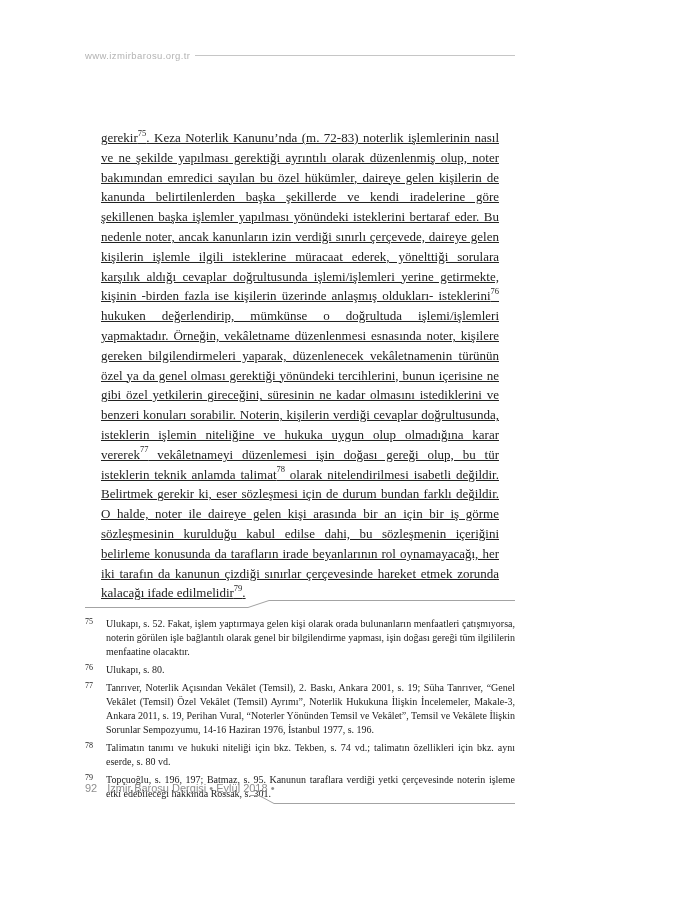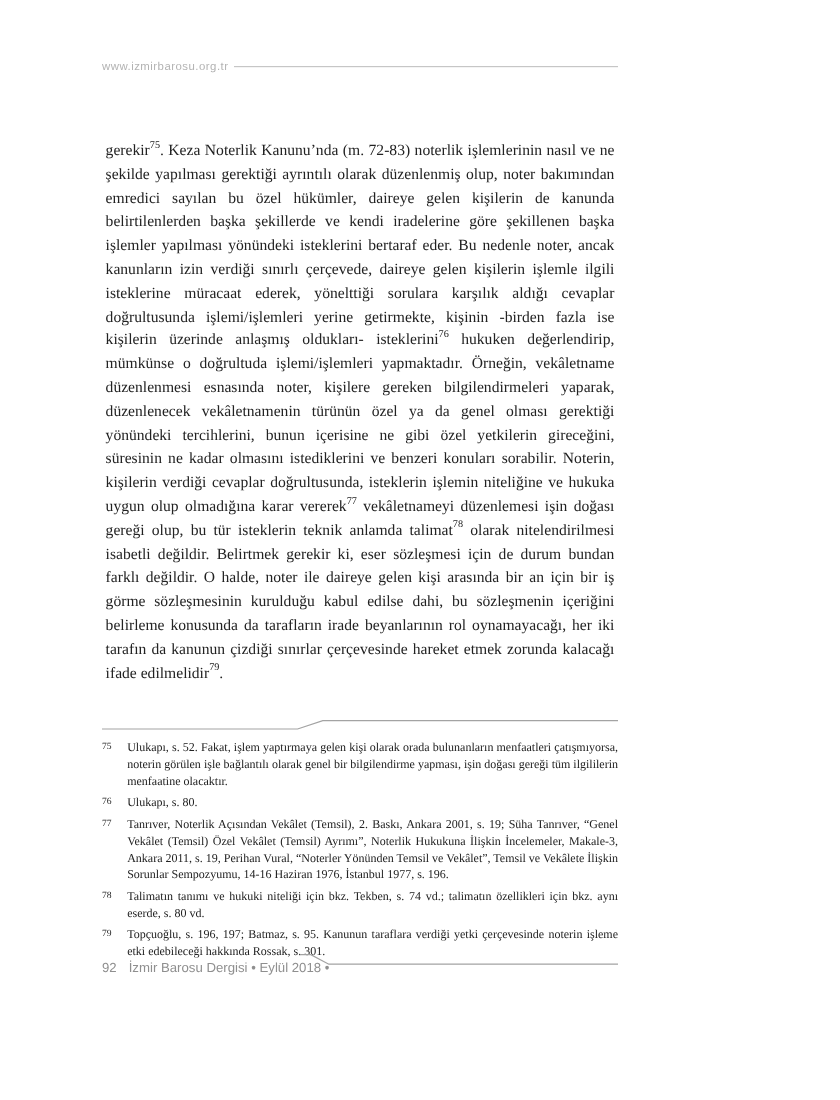--- a/index.html
+++ b/index.html
@@ -29,25 +29,25 @@
     color:var(--muted-light);
     white-space:nowrap;
   }
   .header-rule{flex:1;height:1px;background:var(--rule-light);}
   
   .body-text{
     position:absolute;left:85px;top:112px;width:430px;
     max-height:492px;overflow:hidden;
   }
   .body-text p{
-    margin:3px;
+    margin:16px;
     font-size:13px;line-height:19.8px;
     text-align:justify;
     color:var(--text);
-    hyphens:auto;-webkit-hyphens:auto;
+    hyphens:auto;text-decoration:underline;-webkit-hyphens:auto;
   }
   .body-text sup{
     font-size:8.5px;line-height:0;
     position:relative;top:-1px;
     vertical-align:super;
   }
   
   .rule-svg{position:absolute;left:85px;display:block;color:var(--rule);}
   .rule-svg.top{top:596px;}
   .rule-svg.bottom{top:792px;}
@@ -58,21 +58,21 @@
     color:var(--text);
     text-align:justify;
   }
   .footnote{position:relative;padding-left:21px;margin-bottom:4px;}
   .fn-num{
     position:absolute;left:0;top:-2px;
     font-size:8px;
   }
   
   .page-footer{
-    position:absolute;left:85px;top:801px;width:430px;
+    position:absolute;left:85px;top:782px;width:430px;
     font-family:"Liberation Sans", sans-serif;
     font-size:11px;color:var(--muted);
     display:flex;align-items:baseline;
     white-space:nowrap;
   }
   .footer-page-number{margin-right:10px;}
 </style>
 </head>
 <body>
 

